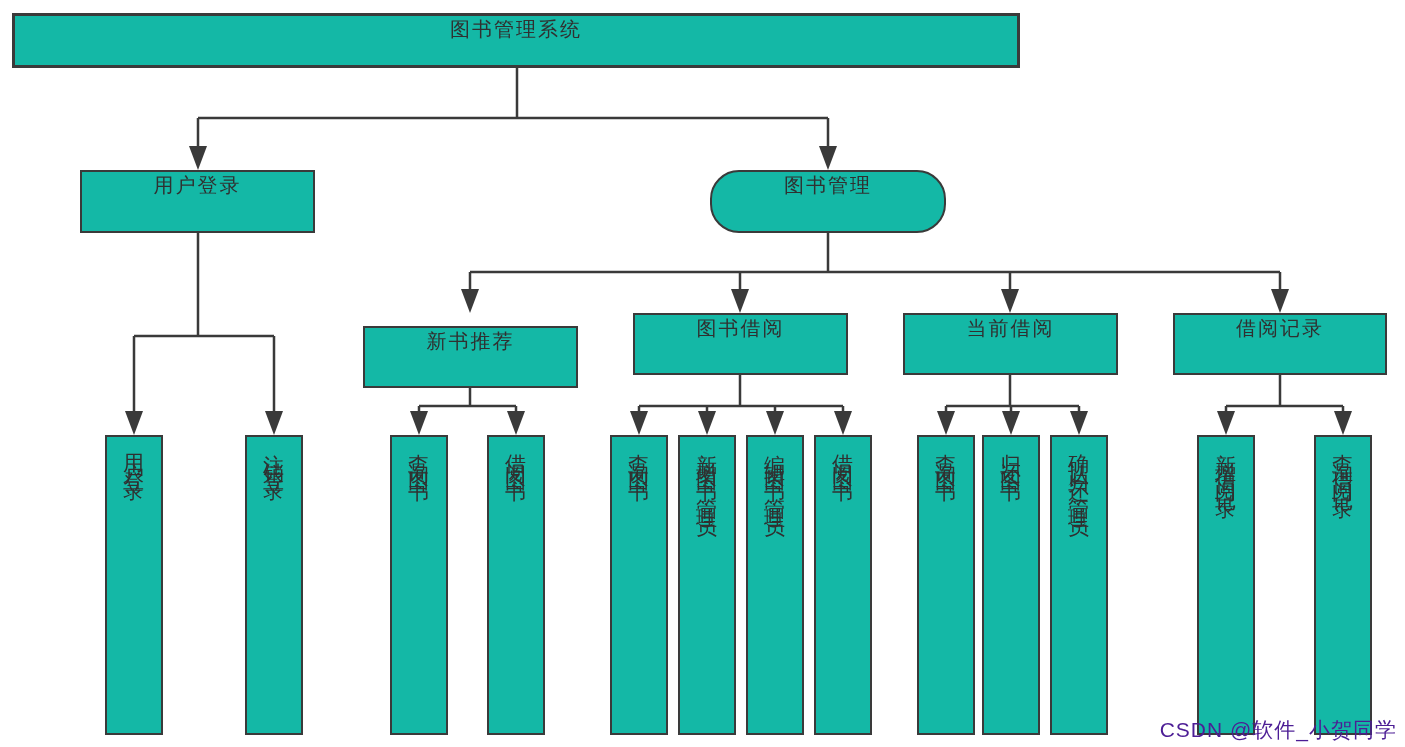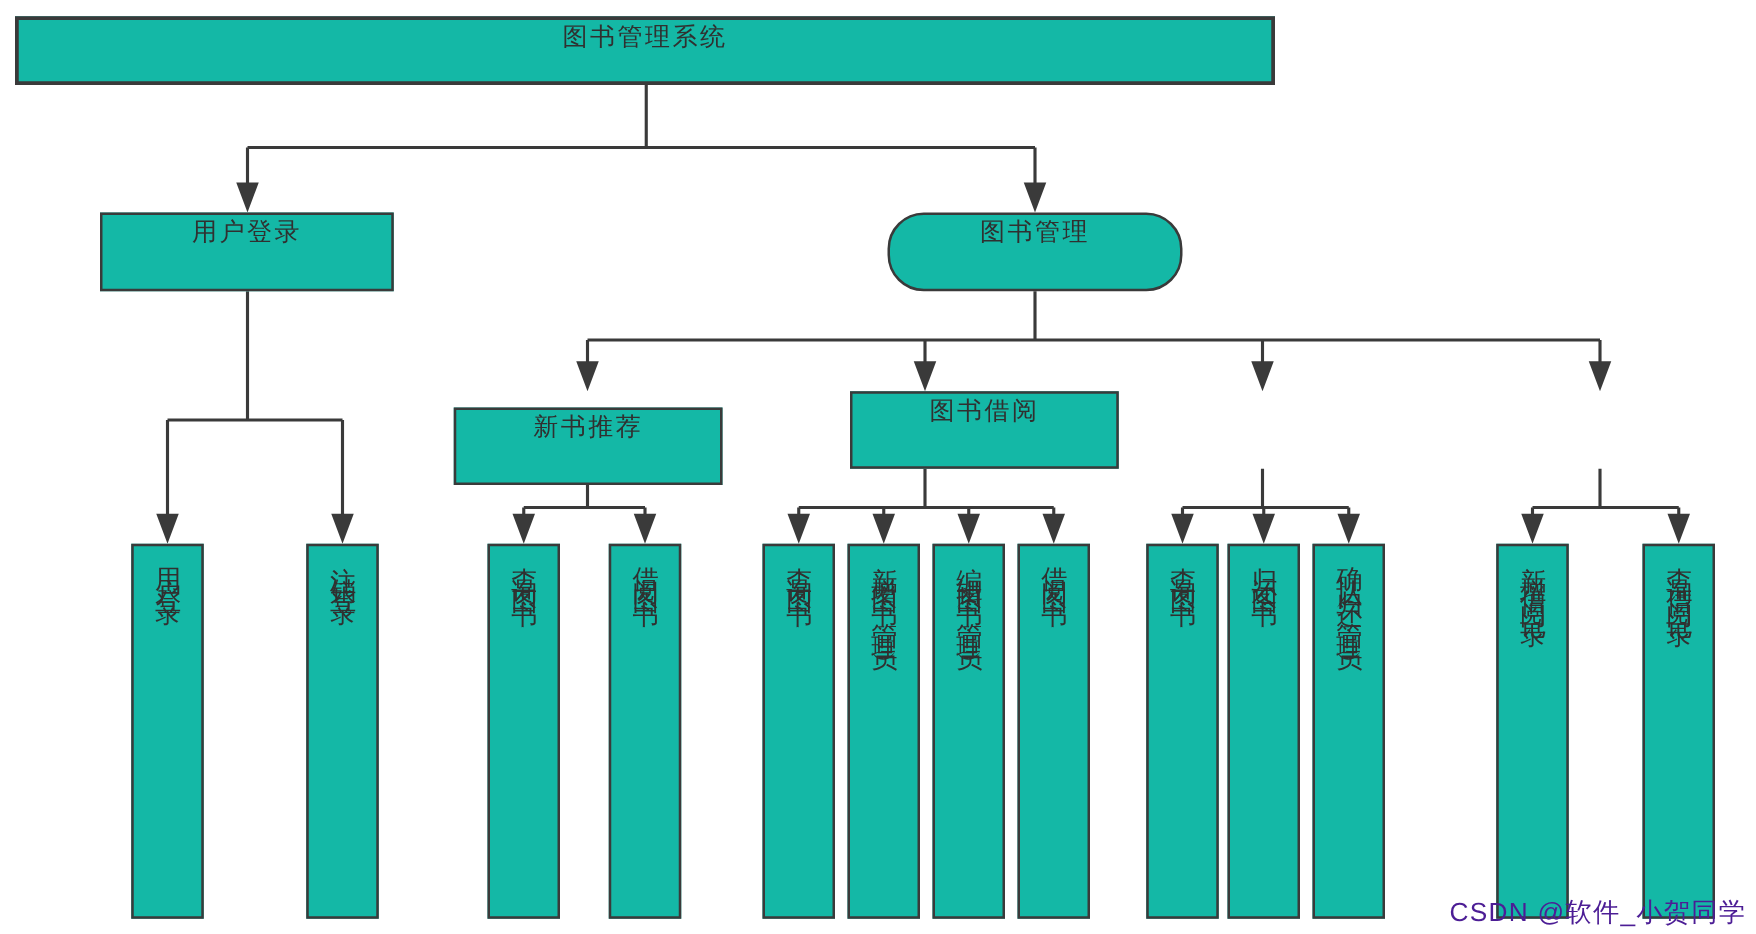--- a/index.html
+++ b/index.html
@@ -94,22 +94,28 @@
   <div class="box h-box" style="left:80px;top:170px;width:235px;height:63px;">
     <span class="lbl">用户登录</span>
   </div>
   <div class="box h-box" style="left:710px;top:170px;width:236px;height:63px;border-radius:29px;">
     <span class="lbl">图书管理</span>
   </div>
 
   <div class="box h-box" style="left:363px;top:313px;width:215px;height:62px;margin-top:13px;">
     <span class="lbl">新书推荐</span>
   </div>
-  <div class="box h-box" style="left:633px;top:313px;width:215px;height:62px;margin-left:47px;">
+  <div class="box h-box" style="left:633px;top:313px;width:215px;height:62px;">
     <span class="lbl">图书借阅</span>
+  </div>
+  <div class="box h-box" style="left:903px;top:313px;width:215px;height:62px;">
+    <span class="lbl">当前借阅</span>
+  </div>
+  <div class="box h-box" style="left:1173px;top:313px;width:214px;height:62px;">
+    <span class="lbl">借阅记录</span>
   </div>
 
   <div class="box v-box" style="left:105px;top:435px;width:58px;height:300px;">
     <span class="lbl">用户登录</span>
   </div>
   <div class="box v-box" style="left:245px;top:435px;width:58px;height:300px;">
     <span class="lbl">注销登录</span>
   </div>
 
   <div class="box v-box" style="left:390px;top:435px;width:58px;height:300px;">

